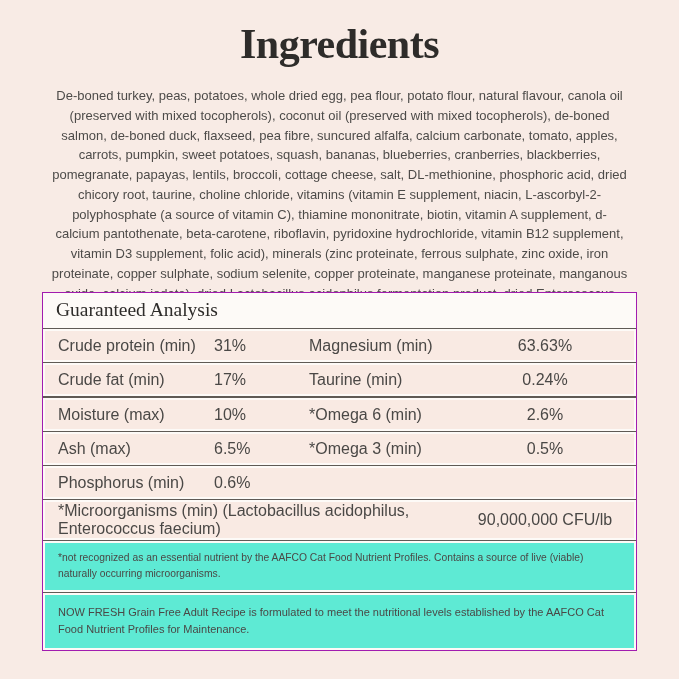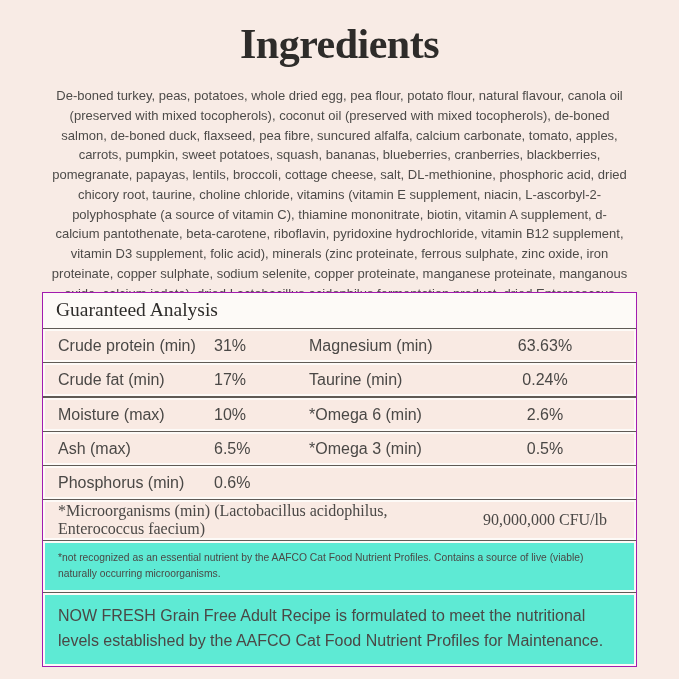--- a/index.html
+++ b/index.html
@@ -59,32 +59,31 @@
     min-height: 29px;
     margin: 2px;
     padding: 0 13px;
     background: #f9eae3;
     font-size: 16px;
     color: #4a4846;
   }
   .ga-row .val2 { text-align: center; }
   .ga-row-wide {
     grid-template-columns: 411px 1fr;
-    font-family: Liberation Serif, serif;
   }
   .ga-note {
     margin: 2px;
     padding: 7px 13px 8px;
     background: #5eead4;
     font-size: 10.3px;
     line-height: 1.55;
     color: #4a4846;
   }
   .ga-note.statement {
-    font-size: 16px;
+    font-size: 11px;
     padding: 9px 13px 10px;
   }
 </style>
 </head>
 <body>
 
 <h1 class="page-title">Ingredients</h1>
 
 <p class="ingredients-text">De-boned turkey, peas, potatoes, whole dried egg, pea flour, potato flour, natural flavour, canola oil (preserved with mixed tocopherols), coconut oil (preserved with mixed tocopherols), de-boned salmon, de-boned duck, flaxseed, pea fibre, suncured alfalfa, calcium carbonate, tomato, apples, carrots, pumpkin, sweet potatoes, squash, bananas, blueberries, cranberries, blackberries, pomegranate, papayas, lentils, broccoli, cottage cheese, salt, DL-methionine, phosphoric acid, dried chicory root, taurine, choline chloride, vitamins (vitamin E supplement, niacin, L-ascorbyl-2-polyphosphate (a source of vitamin C), thiamine mononitrate, biotin, vitamin A supplement, d-calcium pantothenate, beta-carotene, riboflavin, pyridoxine hydrochloride, vitamin B12 supplement, vitamin D3 supplement, folic acid), minerals (zinc proteinate, ferrous sulphate, zinc oxide, iron proteinate, copper sulphate, sodium selenite, copper proteinate, manganese proteinate, manganous oxide, calcium iodate), dried Lactobacillus acidophilus fermentation product, dried Enterococcus faecium fermentation product, L-lysine, potassium chloride, yucca schidigera extract, L-carnitine, dried rosemary.</p>
 

